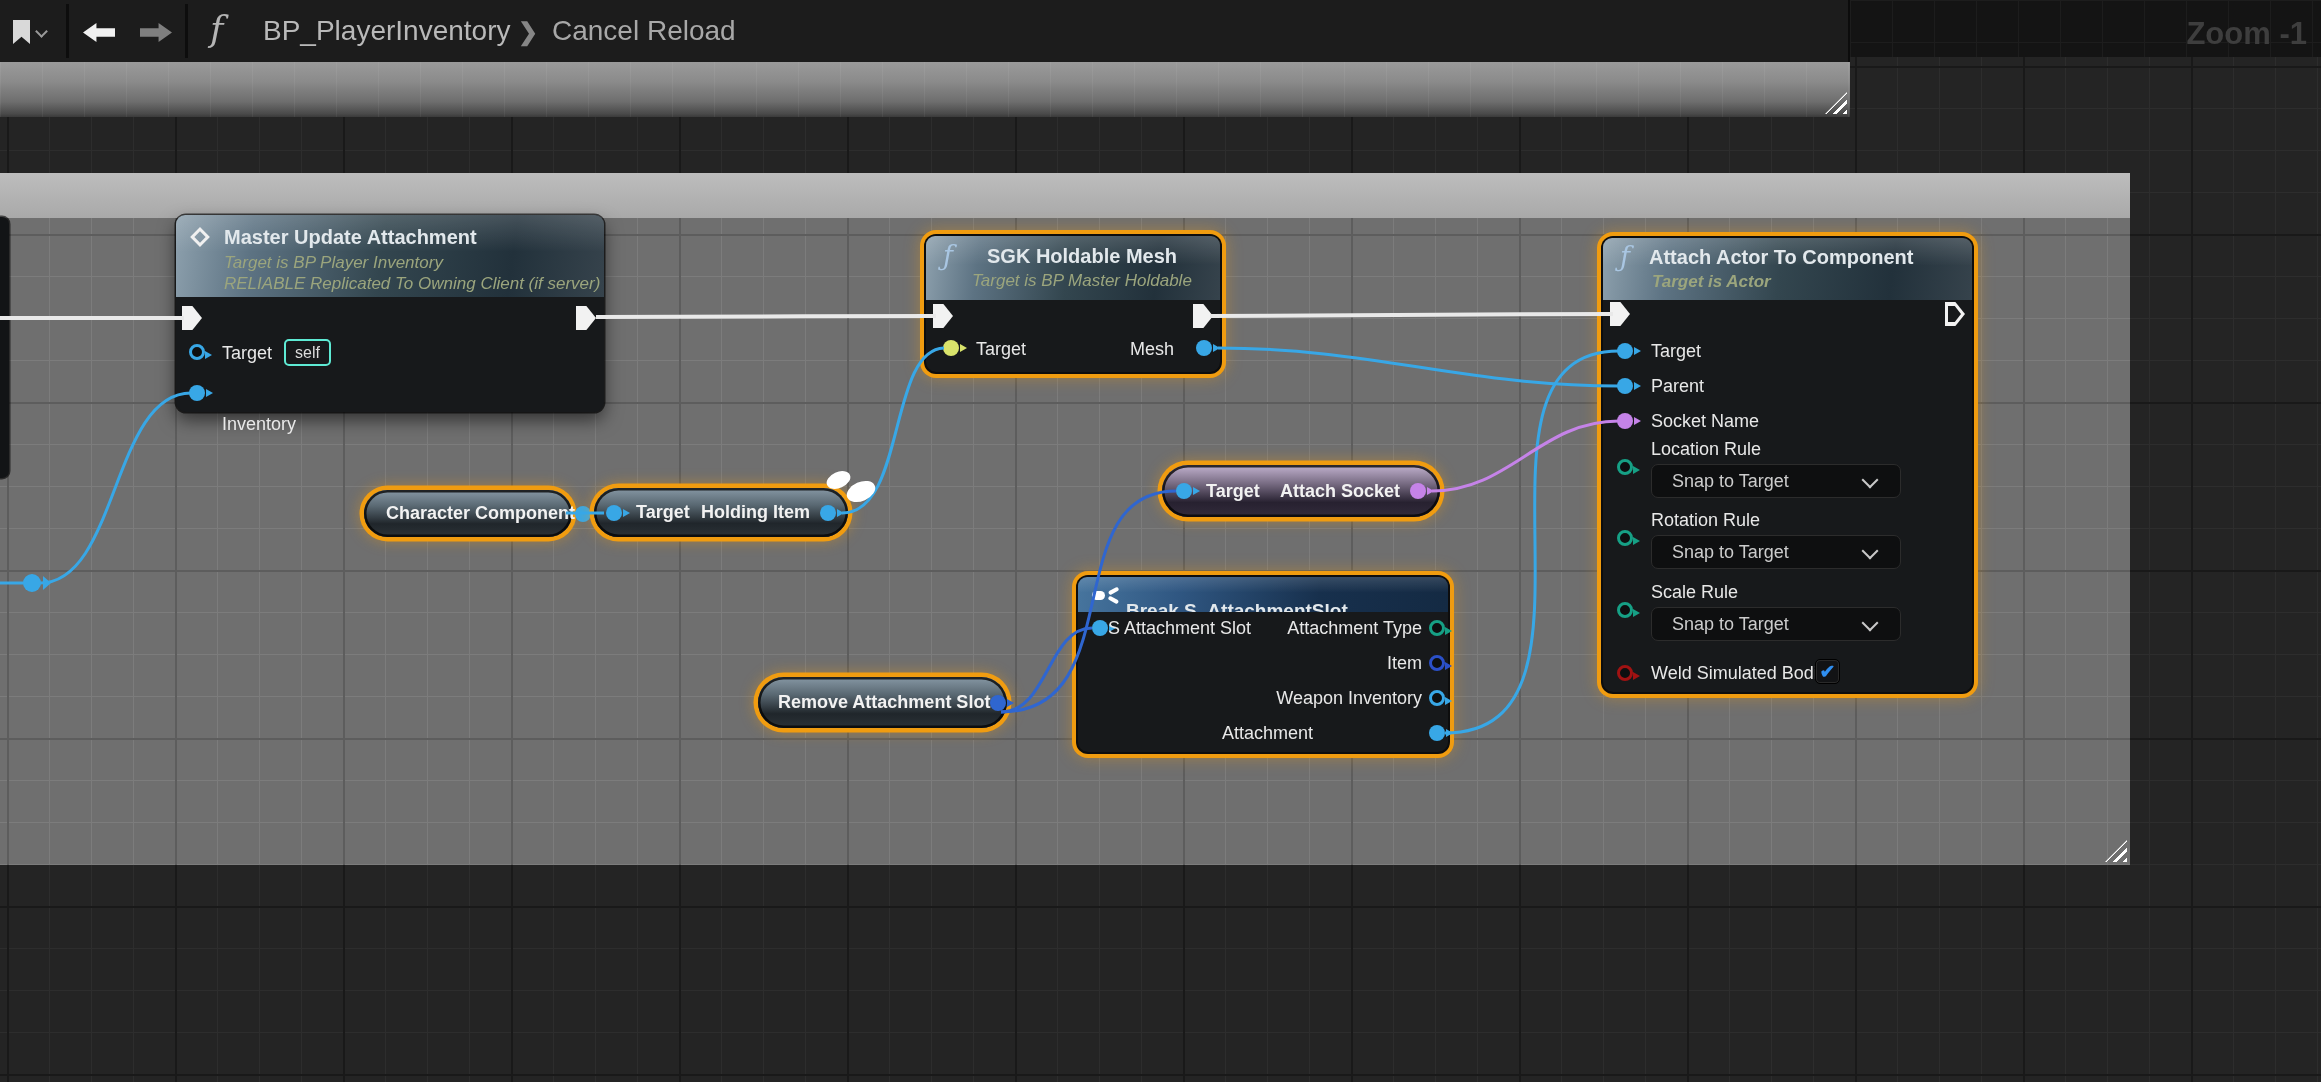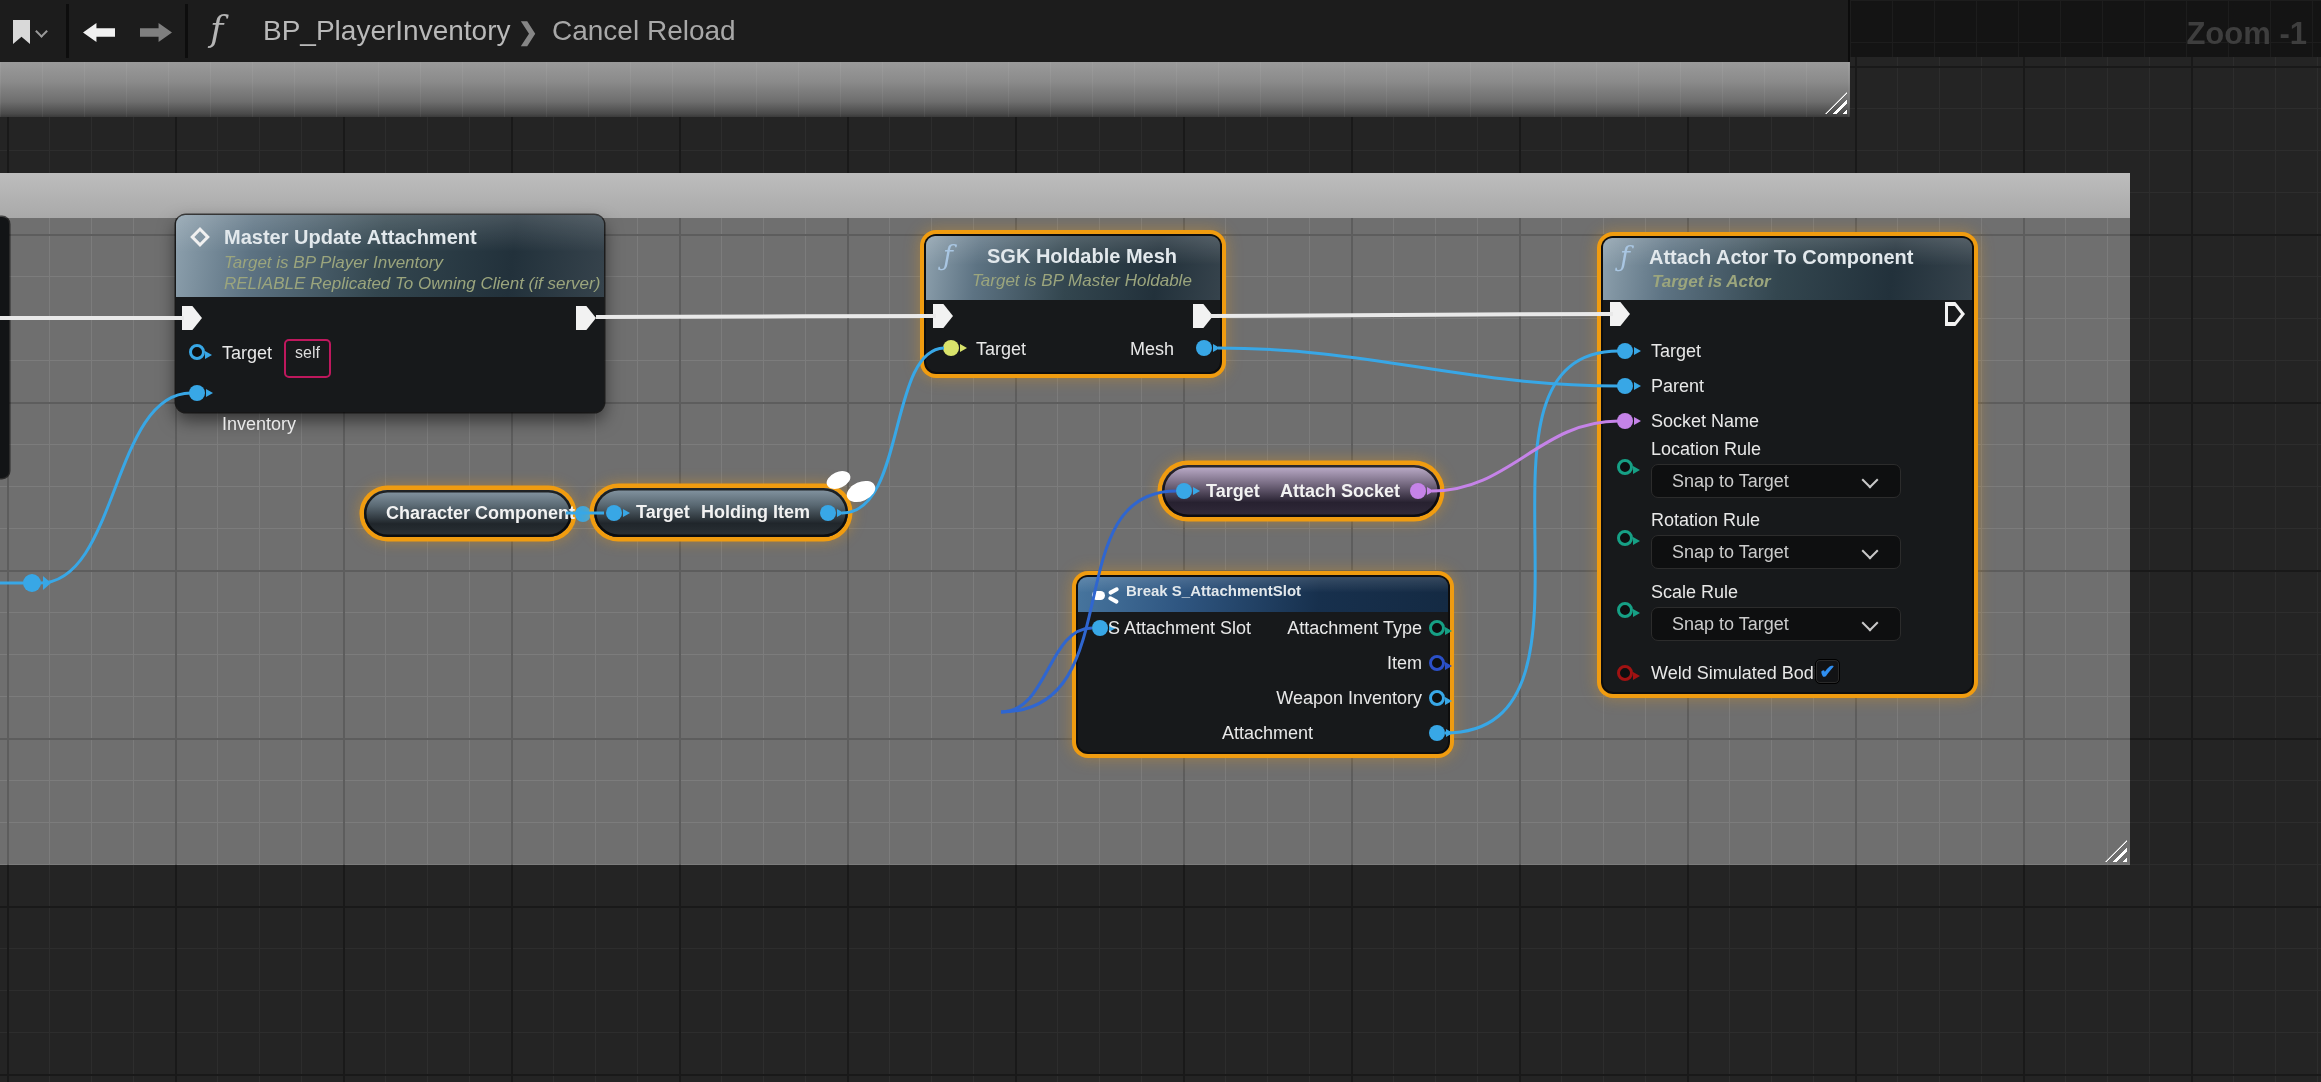--- a/index.html
+++ b/index.html
@@ -88,22 +88,22 @@
   .pin:after { content:""; position:absolute; left:17px; top:4px;
     border-left:7px solid var(--c); border-top:4px solid transparent; border-bottom:4px solid transparent; }
   .pin.filled { background:var(--c); }
   .pin.hollow { border:3.5px solid var(--c); background:#0d0f10; }
   .pin.hollow:after { left:13px; }
   .exec { position:absolute; width:20px; height:24px; background:#f2f2f2;
     clip-path:polygon(0 0,52% 0,100% 50%,52% 100%,0 100%); }
   .exec.hollow .inner { position:absolute; left:3px; top:4px; width:13px; height:16px; background:#17191b;
     clip-path:polygon(0 0,52% 0,100% 50%,52% 100%,0 100%); }
 
-  .selfbox { position:absolute; height:39px; line-height:24px; padding:0 9px;
-    border:2px solid #be185d; border-radius:5px; font-size:16px; color:#dcdcdc; }
+  .selfbox { position:absolute; height:27px; line-height:24px; padding:0 9px;
+    border:2px solid #5eead4; border-radius:5px; font-size:16px; color:#dcdcdc; }
 
   .dd { position:absolute; width:250px; height:34px; background:#0e0f10; border:1px solid #2c2c2c;
     border-radius:7px; color:#cccccc; font-size:18px; line-height:32px; padding-left:20px; }
   .dd:after { content:""; position:absolute; right:24px; top:9px; width:10px; height:10px;
     border-right:2.5px solid #c9c9c9; border-bottom:2.5px solid #c9c9c9; transform:rotate(45deg); }
 
   .checkbox { position:absolute; width:25px; height:25px; background:#121315; border:1px solid #000;
     border-radius:5px; color:#2f8ef0; font-size:19px; font-weight:bold; text-align:center; line-height:24px;
     box-shadow:inset 0 0 0 1px #2a2a2a; }
 
@@ -235,21 +235,21 @@
     <div class="checkbox" style="left:212px; top:421px;">✔</div>
   </div>
 
   <div class="node selected" style="left:1078px; top:577px; width:370px; height:175px;">
     <div class="nhead head-blue" style="height:35px;">
       <div class="break-icon" style="left:14px; top:8px;">
           <div class="dot"></div>
           <div class="p1"></div>
           <div class="p2"></div>
         </div>
-      <div class="ntitle" style="left:48px; top:5px; font-size:15px;">Break S_AttachmentSlot</div>
+      <div class="ntitle" style="left:48px; top:23px; font-size:19px;">Break S_AttachmentSlot</div>
     </div>
     <div class="pin filled" style="--c:#38a7e6; left:14px; top:43px;"></div>
     <div class="plabel" style="left:30px; top:41px;">S Attachment Slot</div>
 
     <div class="plabel" style="left:144px; top:41px; width:200px; text-align:right;">Attachment Type</div>
     <div class="pin hollow" style="--c:#16a085; left:351px; top:43px;"></div>
 
     <div class="plabel" style="left:144px; top:76px; width:200px; text-align:right;">Item</div>
     <div class="pin hollow" style="--c:#2b50c8; left:351px; top:78px;"></div>
 
@@ -274,20 +274,24 @@
   </div>
 
   <div class="pill selected purple" style="left:1162px; top:465px; width:278px; height:52px; padding:0 14px;">
     <span class="fpin" style="--c:#38a7e6;"></span>
     <span class="txt" style="margin-left:14px;">Target</span>
     <span style="flex:1;"></span>
     <span class="txt" style="margin-right:10px;">Attach Socket</span>
     <span class="fpin" style="--c:#c583e8;"></span>
   </div>
 
+  <div class="pill selected" style="left:758px; top:677px; width:249px; height:51px; padding:0 12px 0 20px;">
+    <span class="txt" style="flex:1; text-align:center;">Remove Attachment Slot</span>
+    <span class="fpin" style="--c:#2f66d0;"></span>
+  </div>
 
   <div class="bubble" style="left:826px; top:472px; width:25px; height:16px; transform:rotate(-24deg);"></div>
   <div class="bubble" style="left:846px; top:482px; width:30px; height:19px; transform:rotate(-24deg);"></div>
 
   <div class="abs" id="toolbar">
     <div class="abs" id="bookmark-icon"></div>
     <div class="abs" id="bookmark-chevron"></div>
     <div class="tb-sep" style="left:66px;"></div>
     <div class="nav-arrow" id="back-arrow"></div>
     <div class="nav-arrow" id="forward-arrow"></div>

